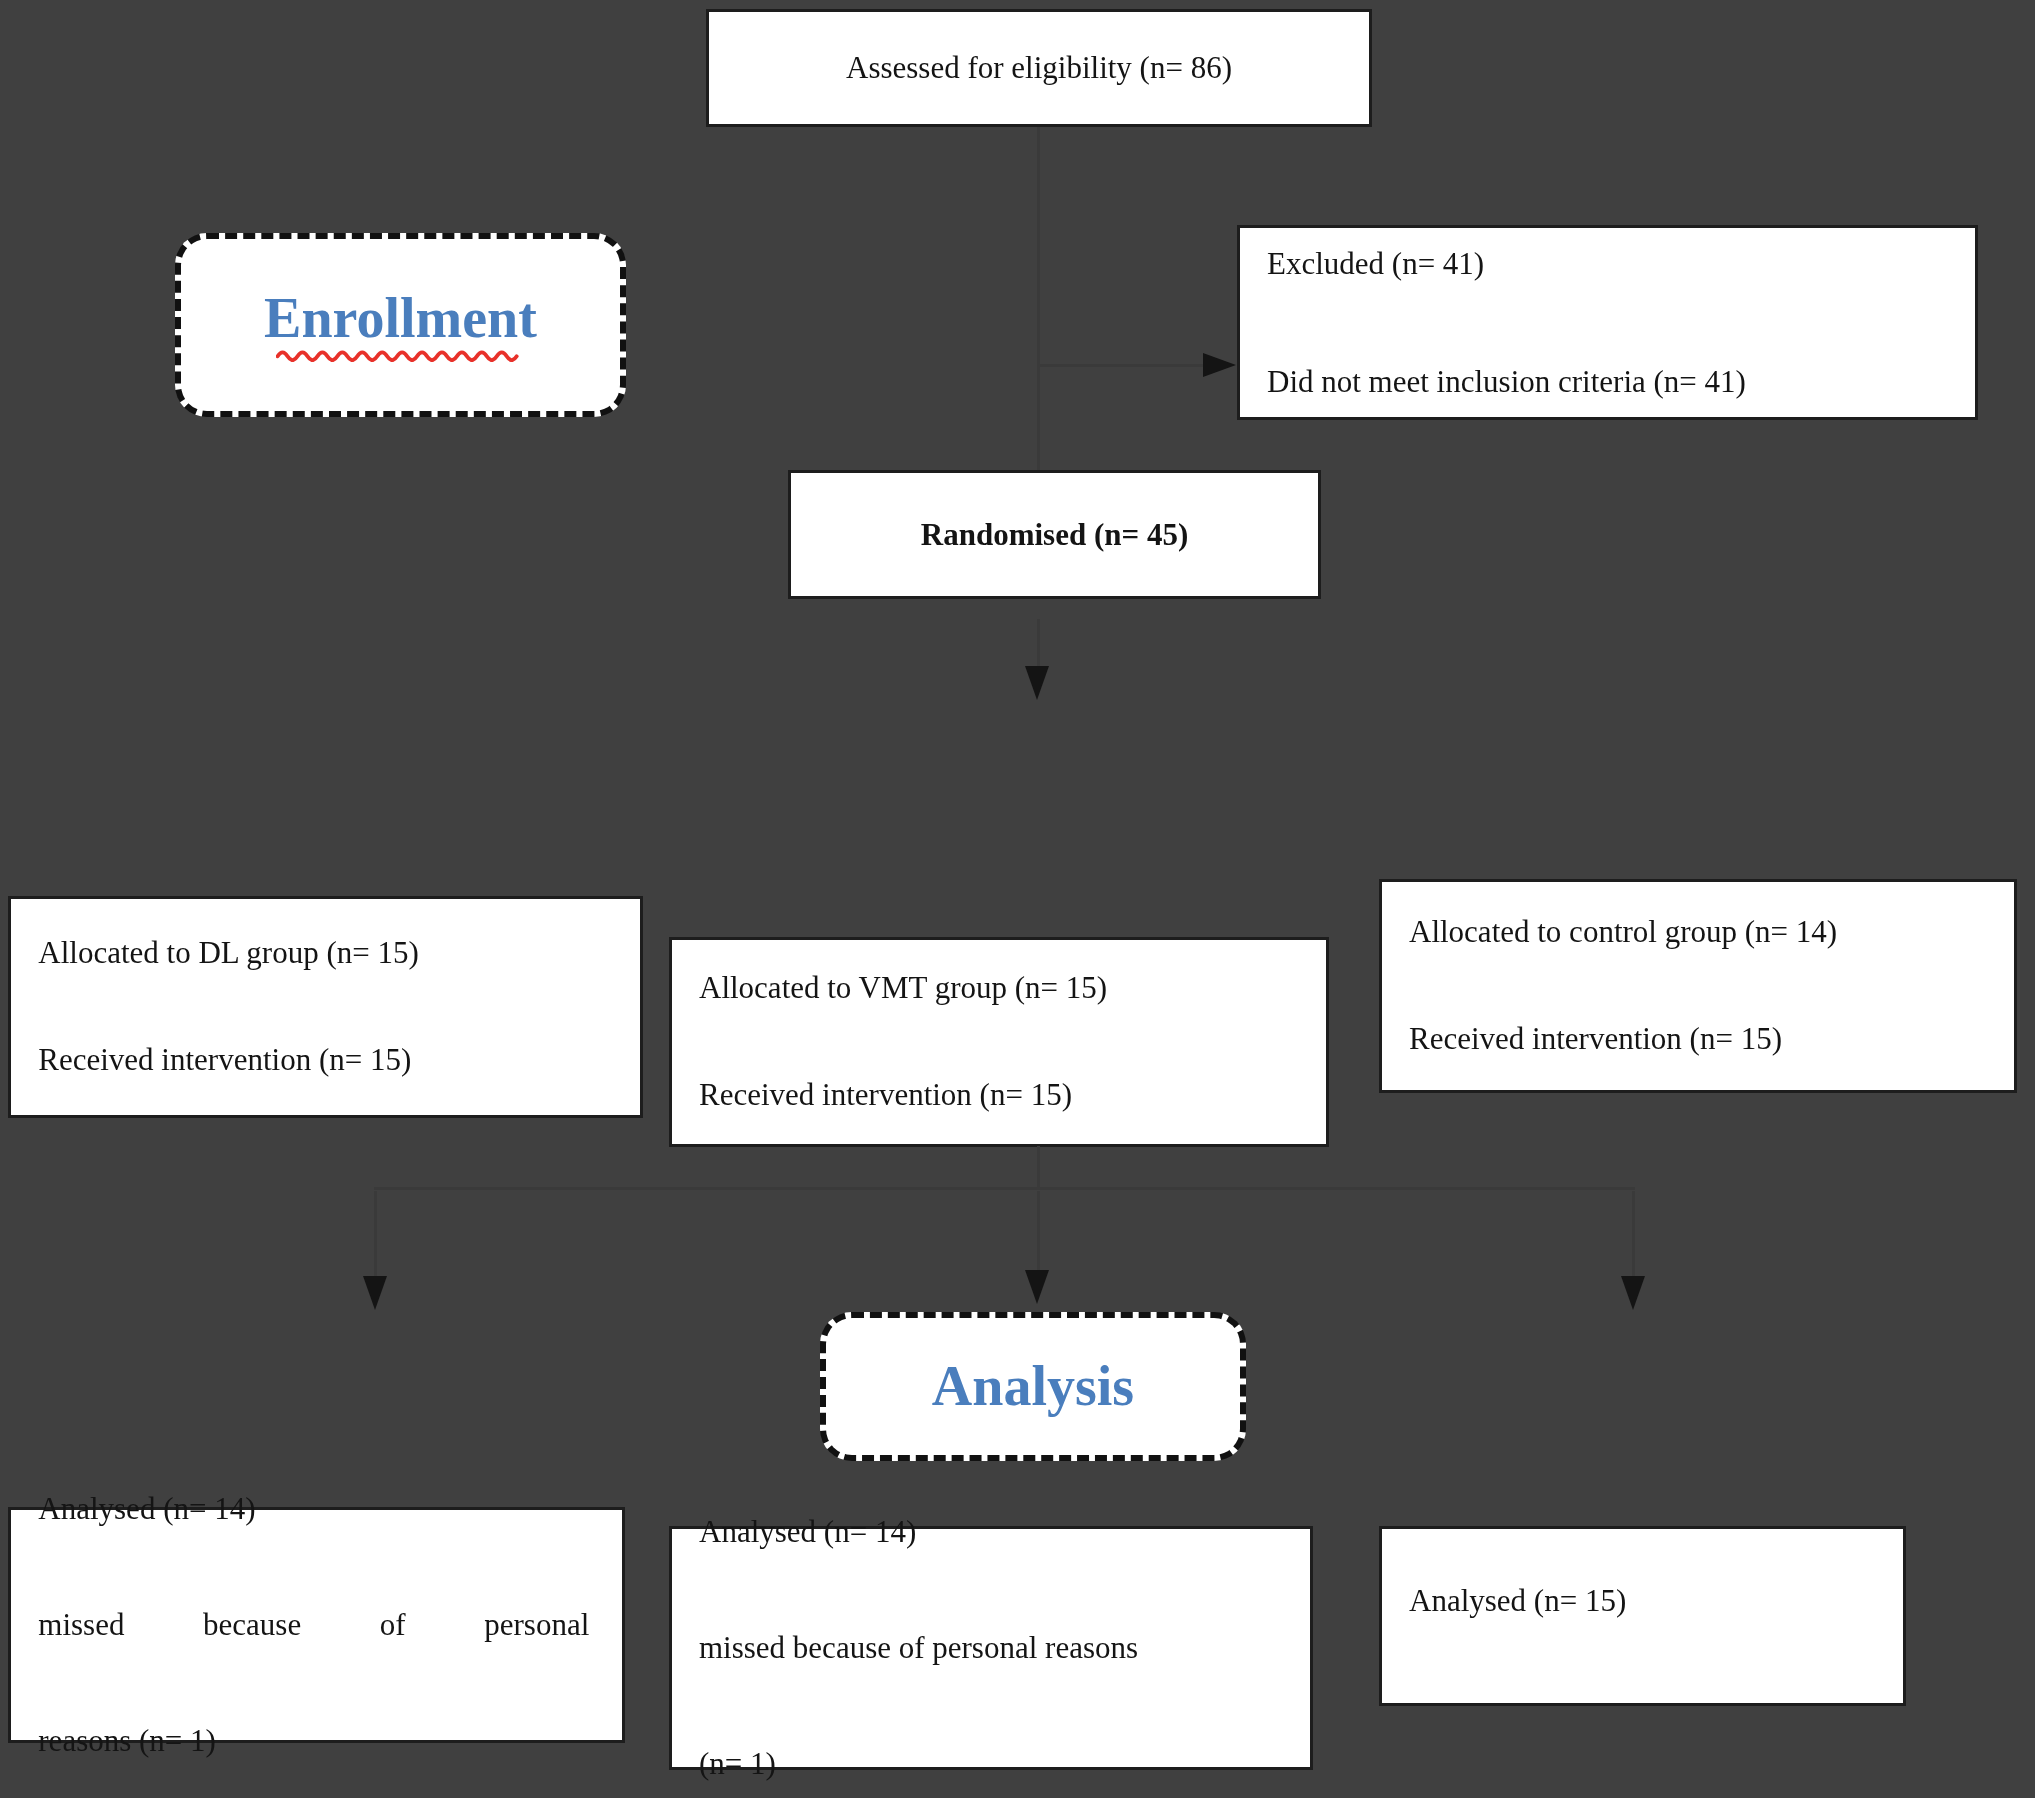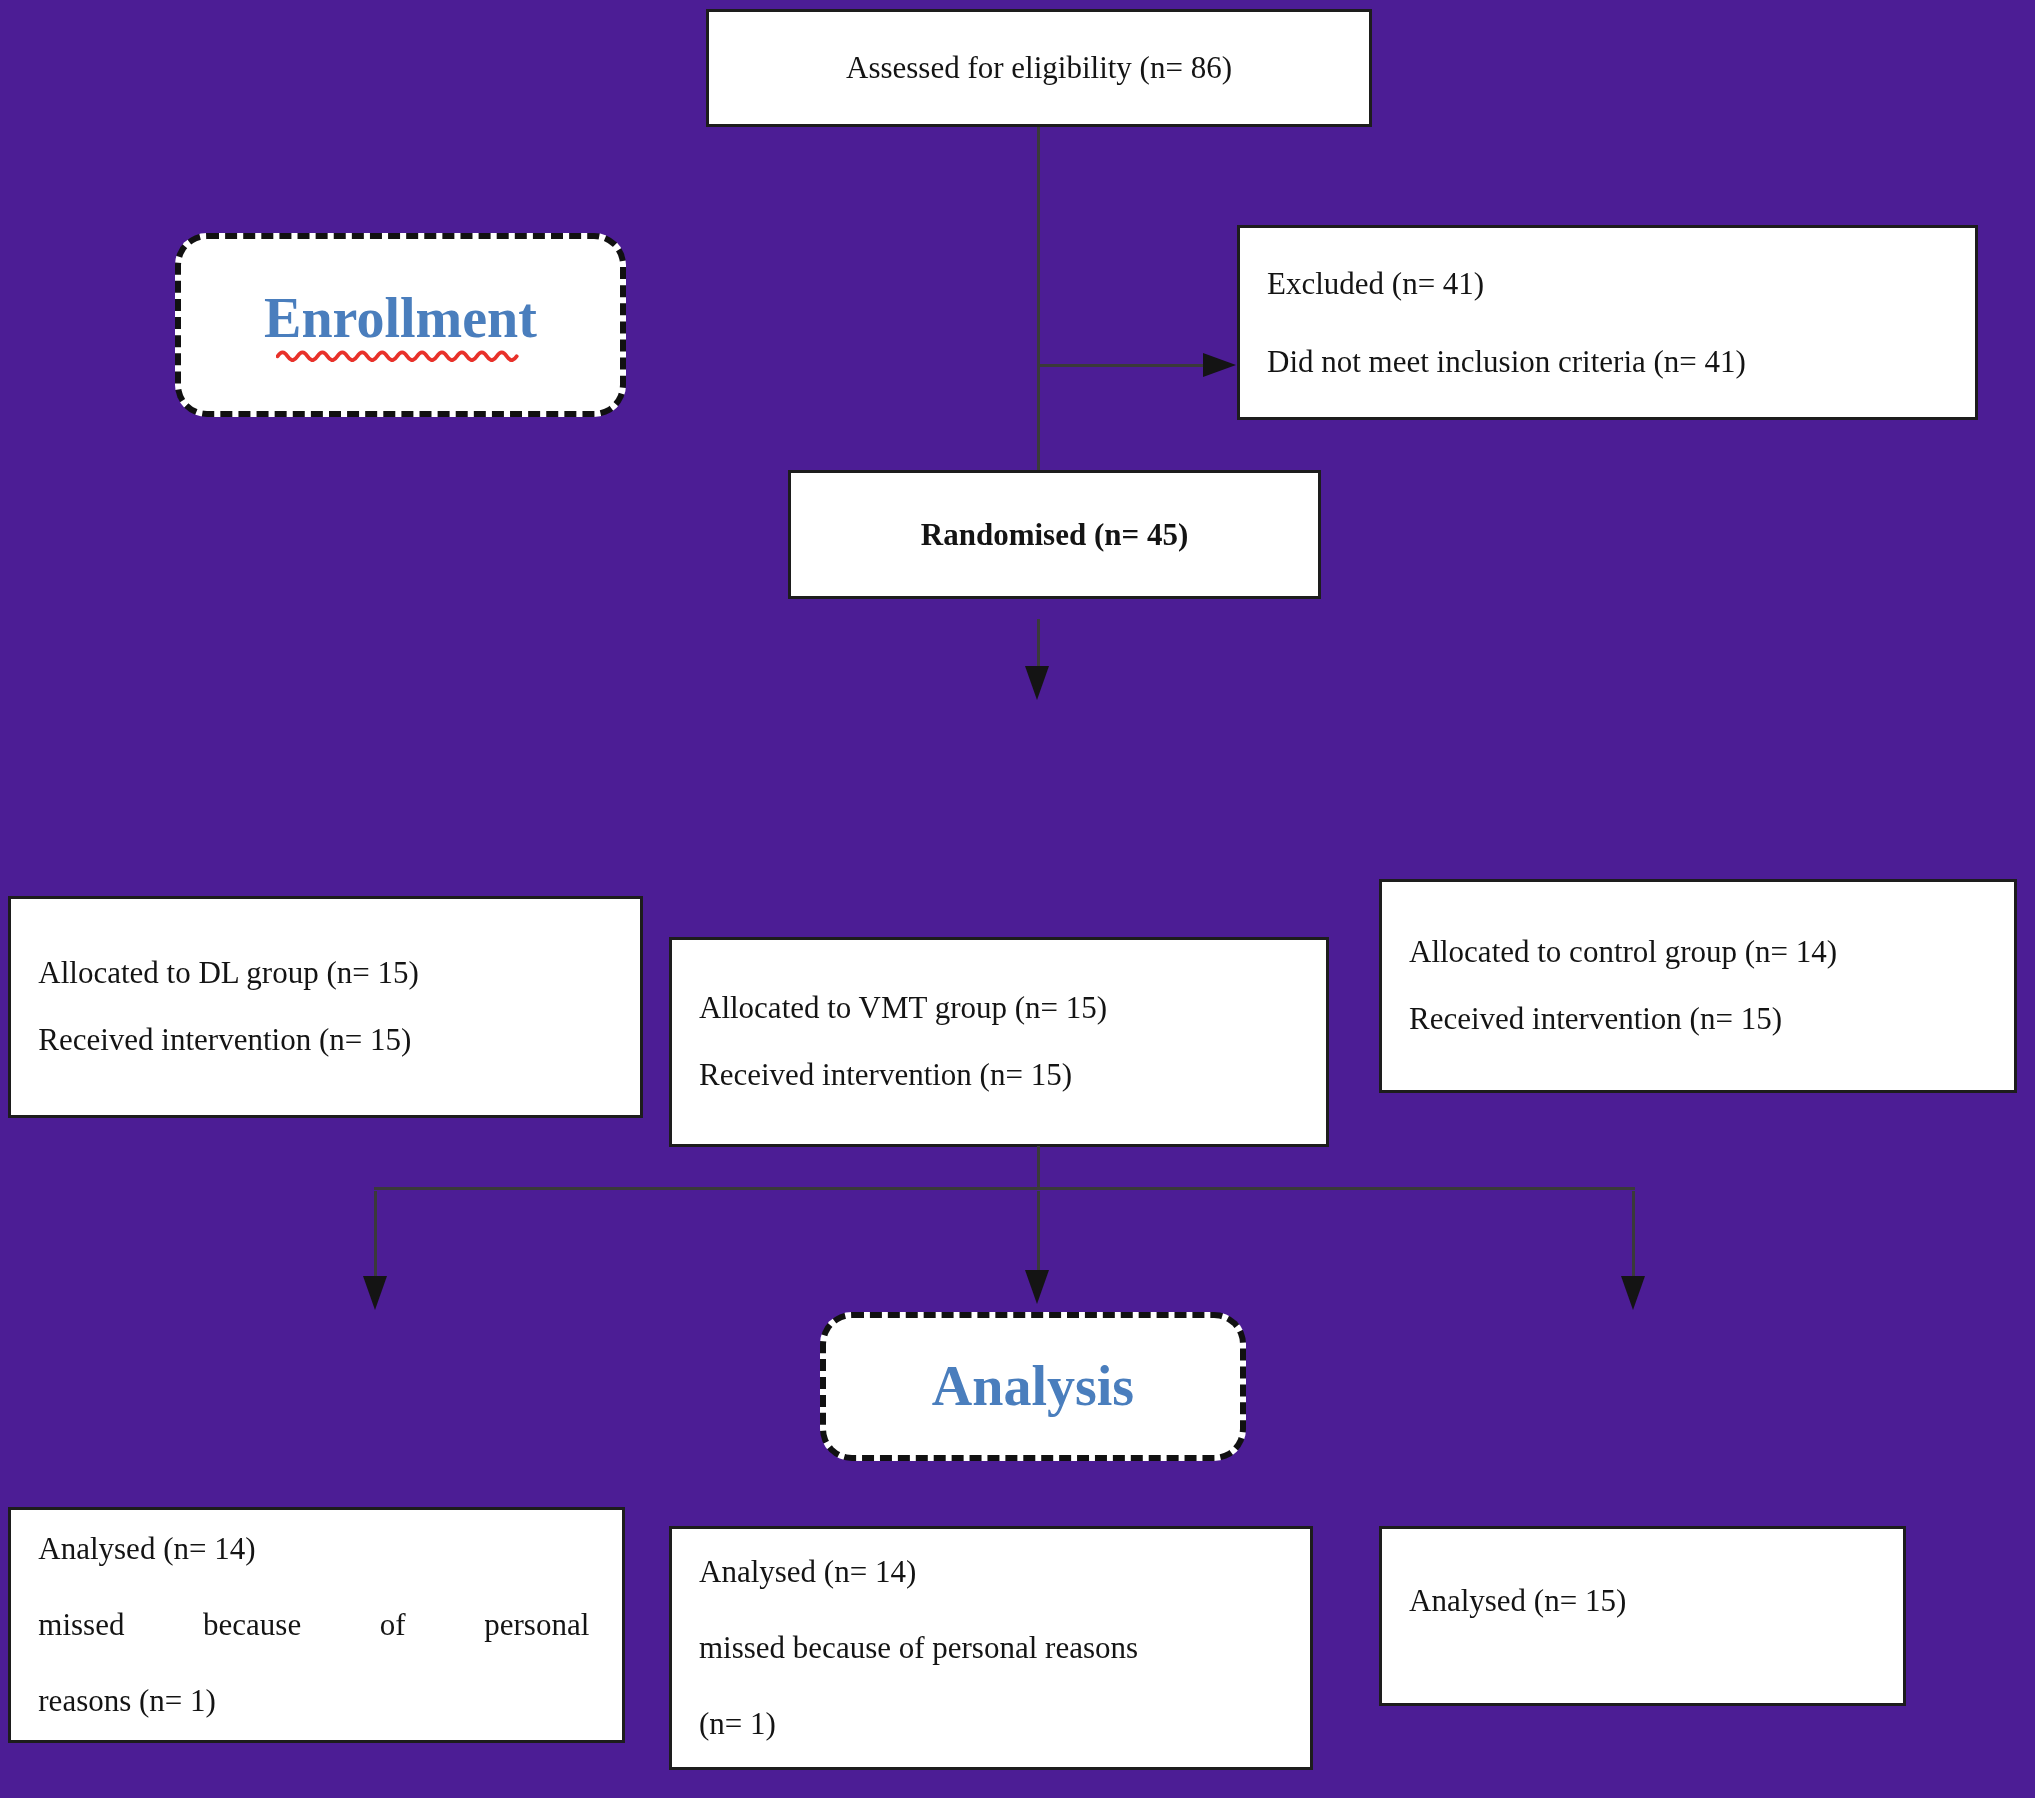--- a/index.html
+++ b/index.html
@@ -5,37 +5,37 @@
   :root{
     --label-blue:#4a7ebd;
     --squiggle-red:#e8312a;
     --border-dark:#1d1d1d;
     --line-gray:#3a3a3a;
   }
   html,body{margin:0;padding:0;background:#ffffff;}
   #canvas{
     position:relative;
     width:2035px;height:1798px;
-    background:#4c1d95;
+    background:#404040;
     font-family:"Liberation Serif","DejaVu Serif",serif;
     color:#141414;
     overflow:hidden;
     text-decoration:underline;
   }
   .solid-box{
     position:absolute;
     box-sizing:border-box;
     border:3.3px solid var(--border-dark);
     background:#ffffff;
     display:flex;flex-direction:column;justify-content:center;
     font-size:31px;
   }
   .centered{align-items:center;text-align:center;}
   .bold{font-weight:bold;}
-  .pad-left{padding-left:27px;padding-right:33px;}
+  .pad-left{padding-left:27px;padding-right:33px;gap:40px;}
   .lh-wide div{line-height:2.5em;}
   .lh-med div{line-height:2.15em;}
   .lh-big div{line-height:2.45em;}
   .top-align{justify-content:flex-start;padding-top:34px;}
   .justified{text-align:justify;text-align-last:justify;}
   .dashed-box{
     position:absolute;
     box-sizing:border-box;
     border:6.1px dashed #111111;
     border-radius:32px;

